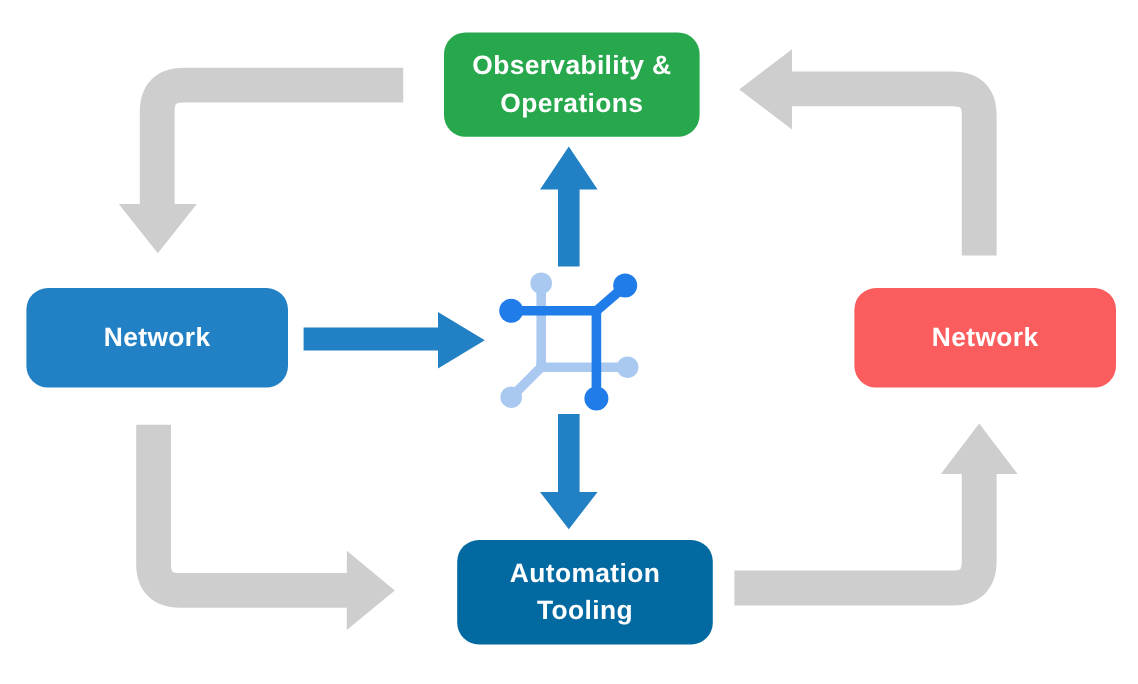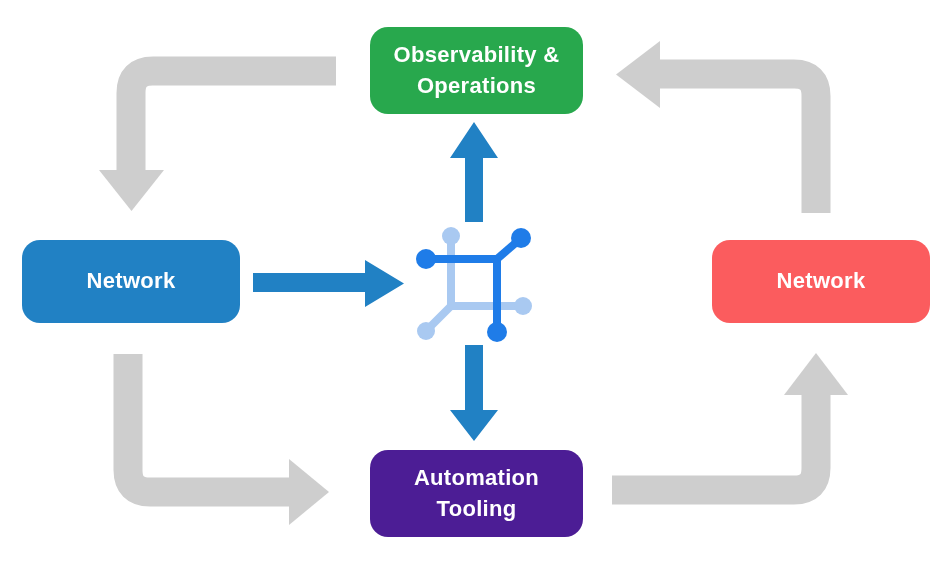--- a/index.html
+++ b/index.html
@@ -103,18 +103,18 @@
   </div>
 
   <div class="node" id="node-operations" style="background-color: rgb(33, 129, 196);">
     <span>Network</span>
   </div>
 
   <div class="node" id="node-infrastructure" style="background-color: rgb(251, 92, 94);">
     <span>Network</span>
   </div>
 
-  <div class="node" id="node-automation" style="background-color: #4c1d95;">
+  <div class="node" id="node-automation" style="background-color: #0369a1; margin-left: 11px;">
     <span>Automation</span>
     <span>Tooling</span>
   </div>
 
 </div>
 
 </body></html>

